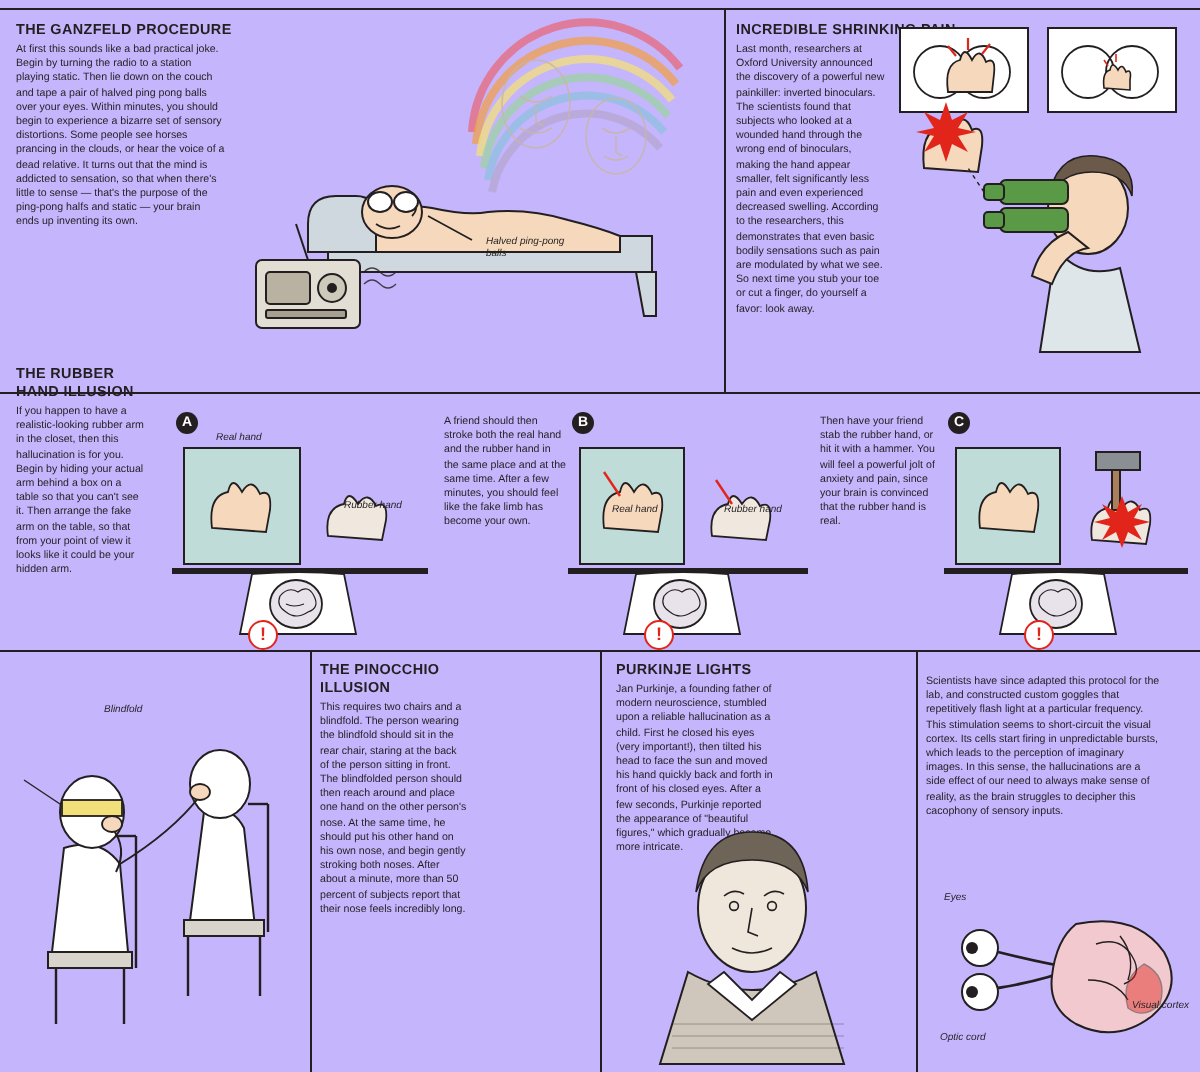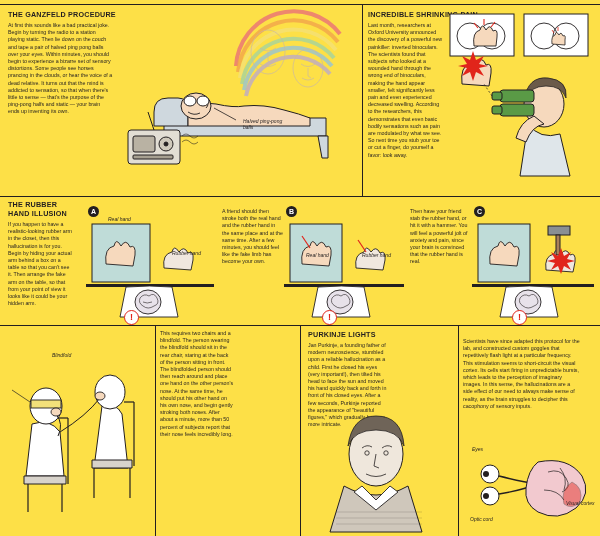--- a/index.html
+++ b/index.html
@@ -12,21 +12,21 @@
     height: 536px;
     font-family: "Liberation Sans", sans-serif;
     color: #231f20;
     overflow: hidden;
     position: relative;
   }
   .page {
     position: relative;
     width: 600px;
     height: 536px;
-    background: #fde047;
+    background: #c4b5fd;
   }
   
   .title {
     font-weight: bold;
     font-size: 7.2px;
     letter-spacing: 0.2px;
     line-height: 9px;
     text-transform: uppercase;
     margin: 0 0 3px 0;
   }
@@ -48,21 +48,21 @@
   }
   .rule-v {
     position: absolute;
     background: #231f20;
     width: 1px;
   }
   .panel { position: absolute; }
   
   #ganzfeld { left: 8px; top: 10px; width: 150px; }
   #shrinking { left: 368px; top: 10px; width: 132px; }
-  #rubber { left: 8px; top: 200px; width: 68px; }
+  #rubber { left: 8px; top: 182px; width: 68px; }
   #rubber-b { left: 222px; top: 208px; width: 62px; }
   #rubber-c { left: 410px; top: 208px; width: 62px; }
   #pinocchio { left: 160px; top: 330px; width: 78px; }
   #purkinje { left: 308px; top: 330px; width: 84px; }
   #purkinje2 { left: 463px; top: 338px; width: 128px; }
   
   .badge {
     position: absolute;
     width: 11px; height: 11px;
     border-radius: 50%;
@@ -340,20 +340,21 @@
         <path d="M48 80 q4 -5 9 -2 q5 -4 8 2 q3 6 -3 8 q-6 4 -11 0 q-5 -3 -3 -8"></path>
       </g>
     </svg>
   </div>
 
   <div class="exclaim" style="left:124px;top:310px;">!</div>
   <div class="exclaim" style="left:322px;top:310px;">!</div>
   <div class="exclaim" style="left:512px;top:310px;">!</div>
 
   <div class="panel" id="pinocchio">
+    <div class="title" style="width:78px;">The Pinocchio Illusion</div>
     <div class="body" style="width:74px;">This requires two chairs and a blindfold. The person wearing the blindfold should sit in the rear chair, staring at the back of the person sitting in front. The blindfolded person should then reach around and place one hand on the other person's nose. At the same time, he should put his other hand on his own nose, and begin gently stroking both noses. After about a minute, more than 50 percent of subjects report that their nose feels incredibly long.</div>
   </div>
 
   <div class="ill" style="left:6px;top:340px;">
     <svg width="148" height="180" viewBox="0 0 148 180">
 
       <g fill="#ffffff" stroke="#231f20" stroke-width="1">
         <path d="M96 66 q14 -4 20 8 l6 54 l-34 0 Z"></path>
         <ellipse cx="104" cy="52" rx="15" ry="17"></ellipse>
         <path d="M86 120 l40 0 l0 8 l-40 0 Z" fill="#d8d3cb"></path>

